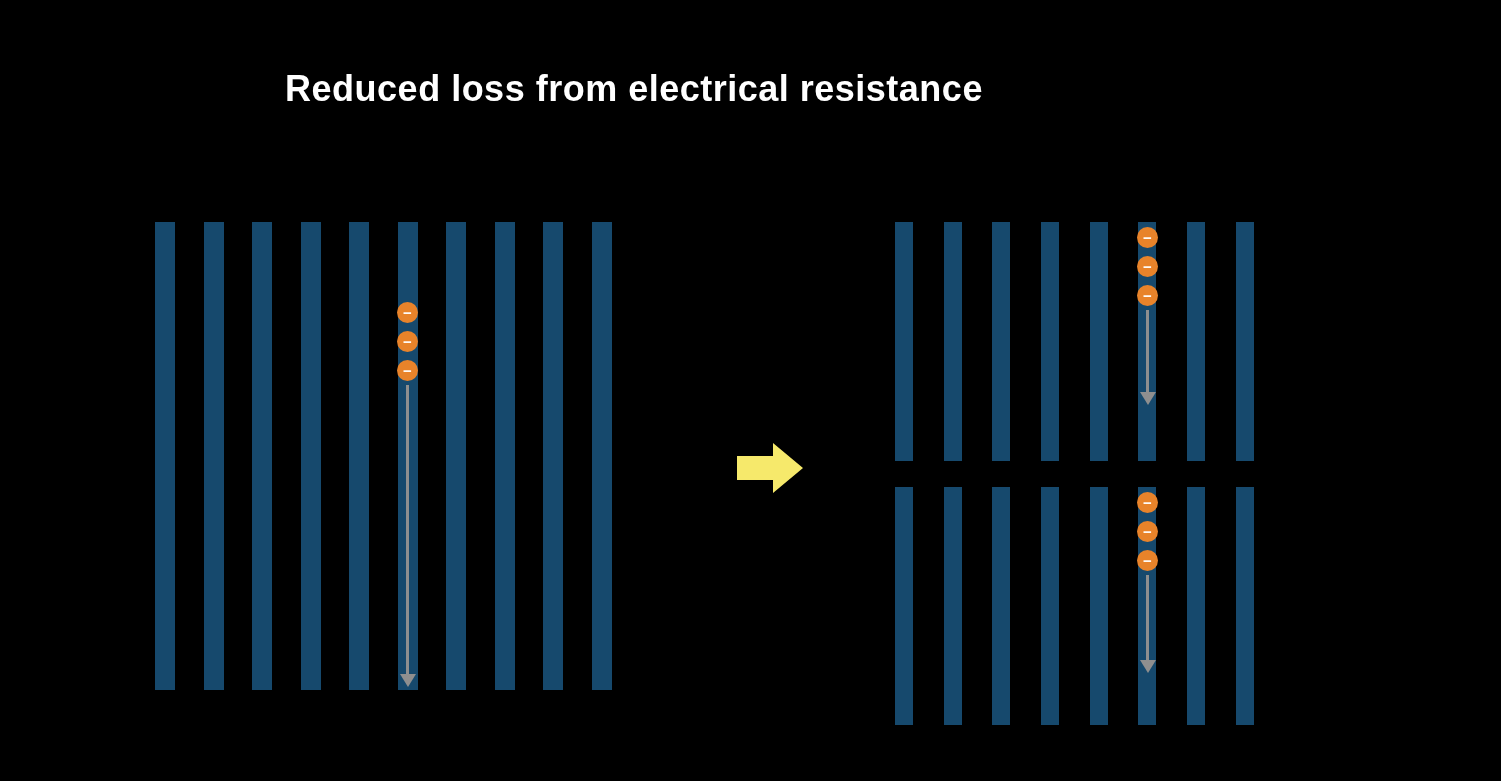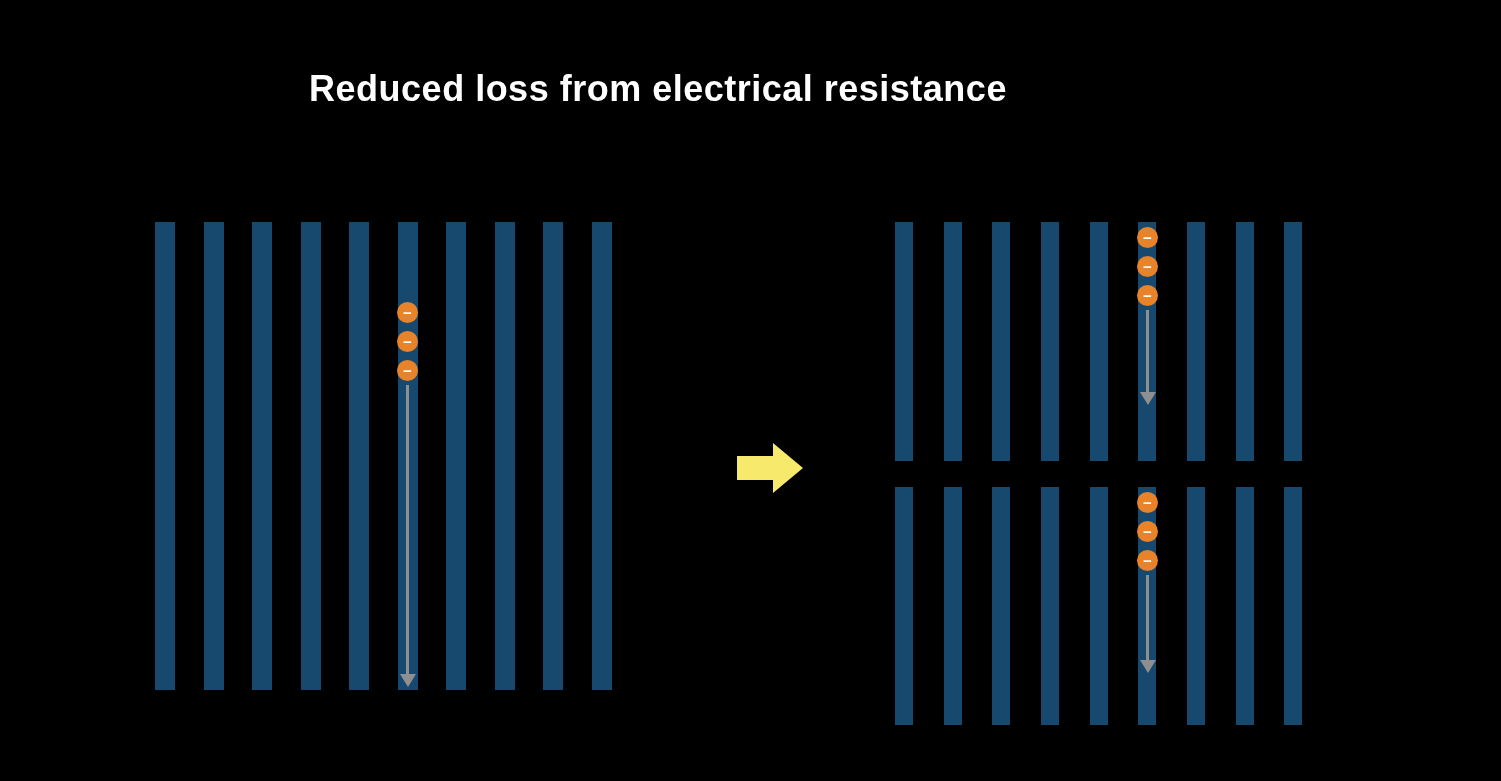--- a/index.html
+++ b/index.html
@@ -7,21 +7,20 @@
     padding: 0;
     background: #000000;
   }
   .canvas {
     position: relative;
     width: 1268px;
     height: 781px;
     background: var(--background, #000);
     font-family: "Liberation Sans", "DejaVu Sans", sans-serif;
     overflow: hidden;
-    padding-left: 48px;
   }
   .title {
     position: absolute;
     top: 68px;
     left: 0;
     width: 100%;
     margin: 0;
     text-align: center;
     color: var(--title-text, #fff);
     font-size: 36px;

